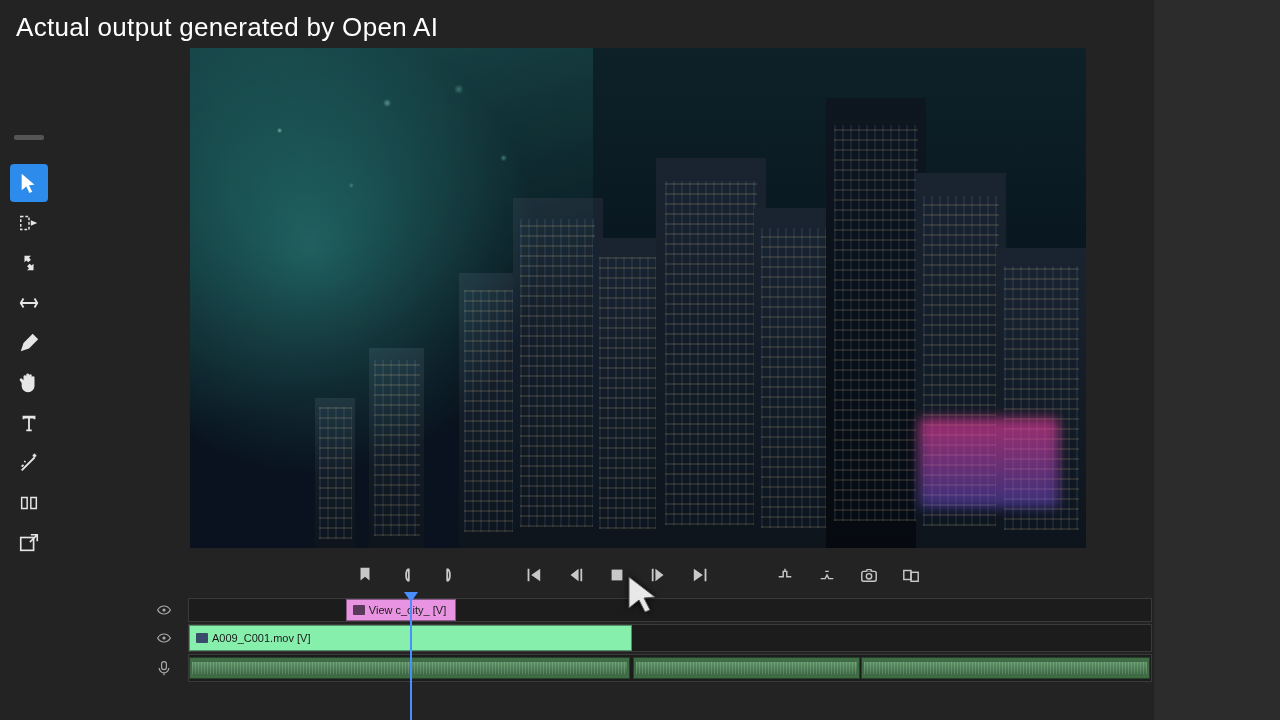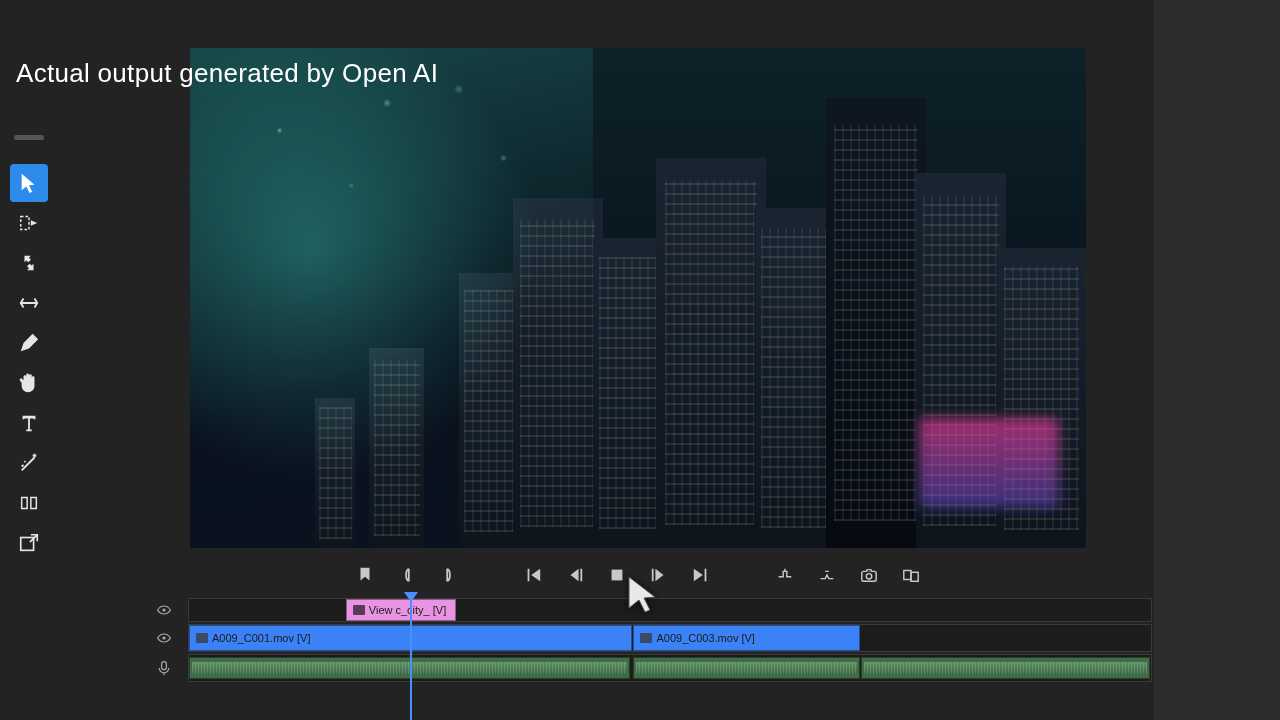--- a/index.html
+++ b/index.html
@@ -14,21 +14,20 @@
   }
   .overlay-text {
     position: absolute;
     top: 12px;
     left: 16px;
     font-size: 26px;
     font-weight: 400;
     color: #fff;
     z-index: 100;
     letter-spacing: 0.3px;
-    margin-top: 46px;
   }
 
   
   .toolbar {
     position: absolute;
     left: 4px;
     top: 135px;
     width: 50px;
     display: flex;
     flex-direction: column;
@@ -203,21 +202,21 @@
     font-size: 11px;
     color: #1a1a1a;
     white-space: nowrap;
     overflow: hidden;
     gap: 4px;
   }
   .clip-pink {
     background: #e994e3;
   }
   .clip-blue {
-    background: #3b82f6;
+    background: #86efac;
     text-align: center;
   }
   .clip-audio {
     background: #3f6b45;
     top: 2px; bottom: 2px;
   }
   .clip-audio-inner {
     position: absolute;
     left: 2px; right: 2px; top: 4px; bottom: 4px;
     background:
@@ -464,28 +463,20 @@
     </div>
     <div class="track-body tall">
       <div class="clip clip-blue" style="left:0%;width:46%;">
         <span class="fx-icon">
             <svg viewBox="0 0 12 10">
               <rect width="12" height="10" rx="1" fill="#3a4a6a"></rect>
             </svg>
           </span>
         <span>A009_C001.mov [V]</span>
       </div>
-      <div class="clip clip-blue" style="left:46.2%;width:23.5%;">
-        <span class="fx-icon">
-            <svg viewBox="0 0 12 10">
-              <rect width="12" height="10" rx="1" fill="#3a4a6a"></rect>
-            </svg>
-          </span>
-        <span>A009_C003.mov [V]</span>
-      </div>
     </div>
   </div>
 
   <div class="track-row">
     <div class="track-header">
       <svg viewBox="0 0 20 20">
           <rect x="7" y="2" width="6" height="10" rx="3" fill="none" stroke="currentColor" stroke-width="1.5"></rect>
           <path stroke="currentColor" stroke-width="1.5" fill="none" d="M4 10a6 6 0 0012 0M10 16v3"></path>
         </svg>
     </div>

